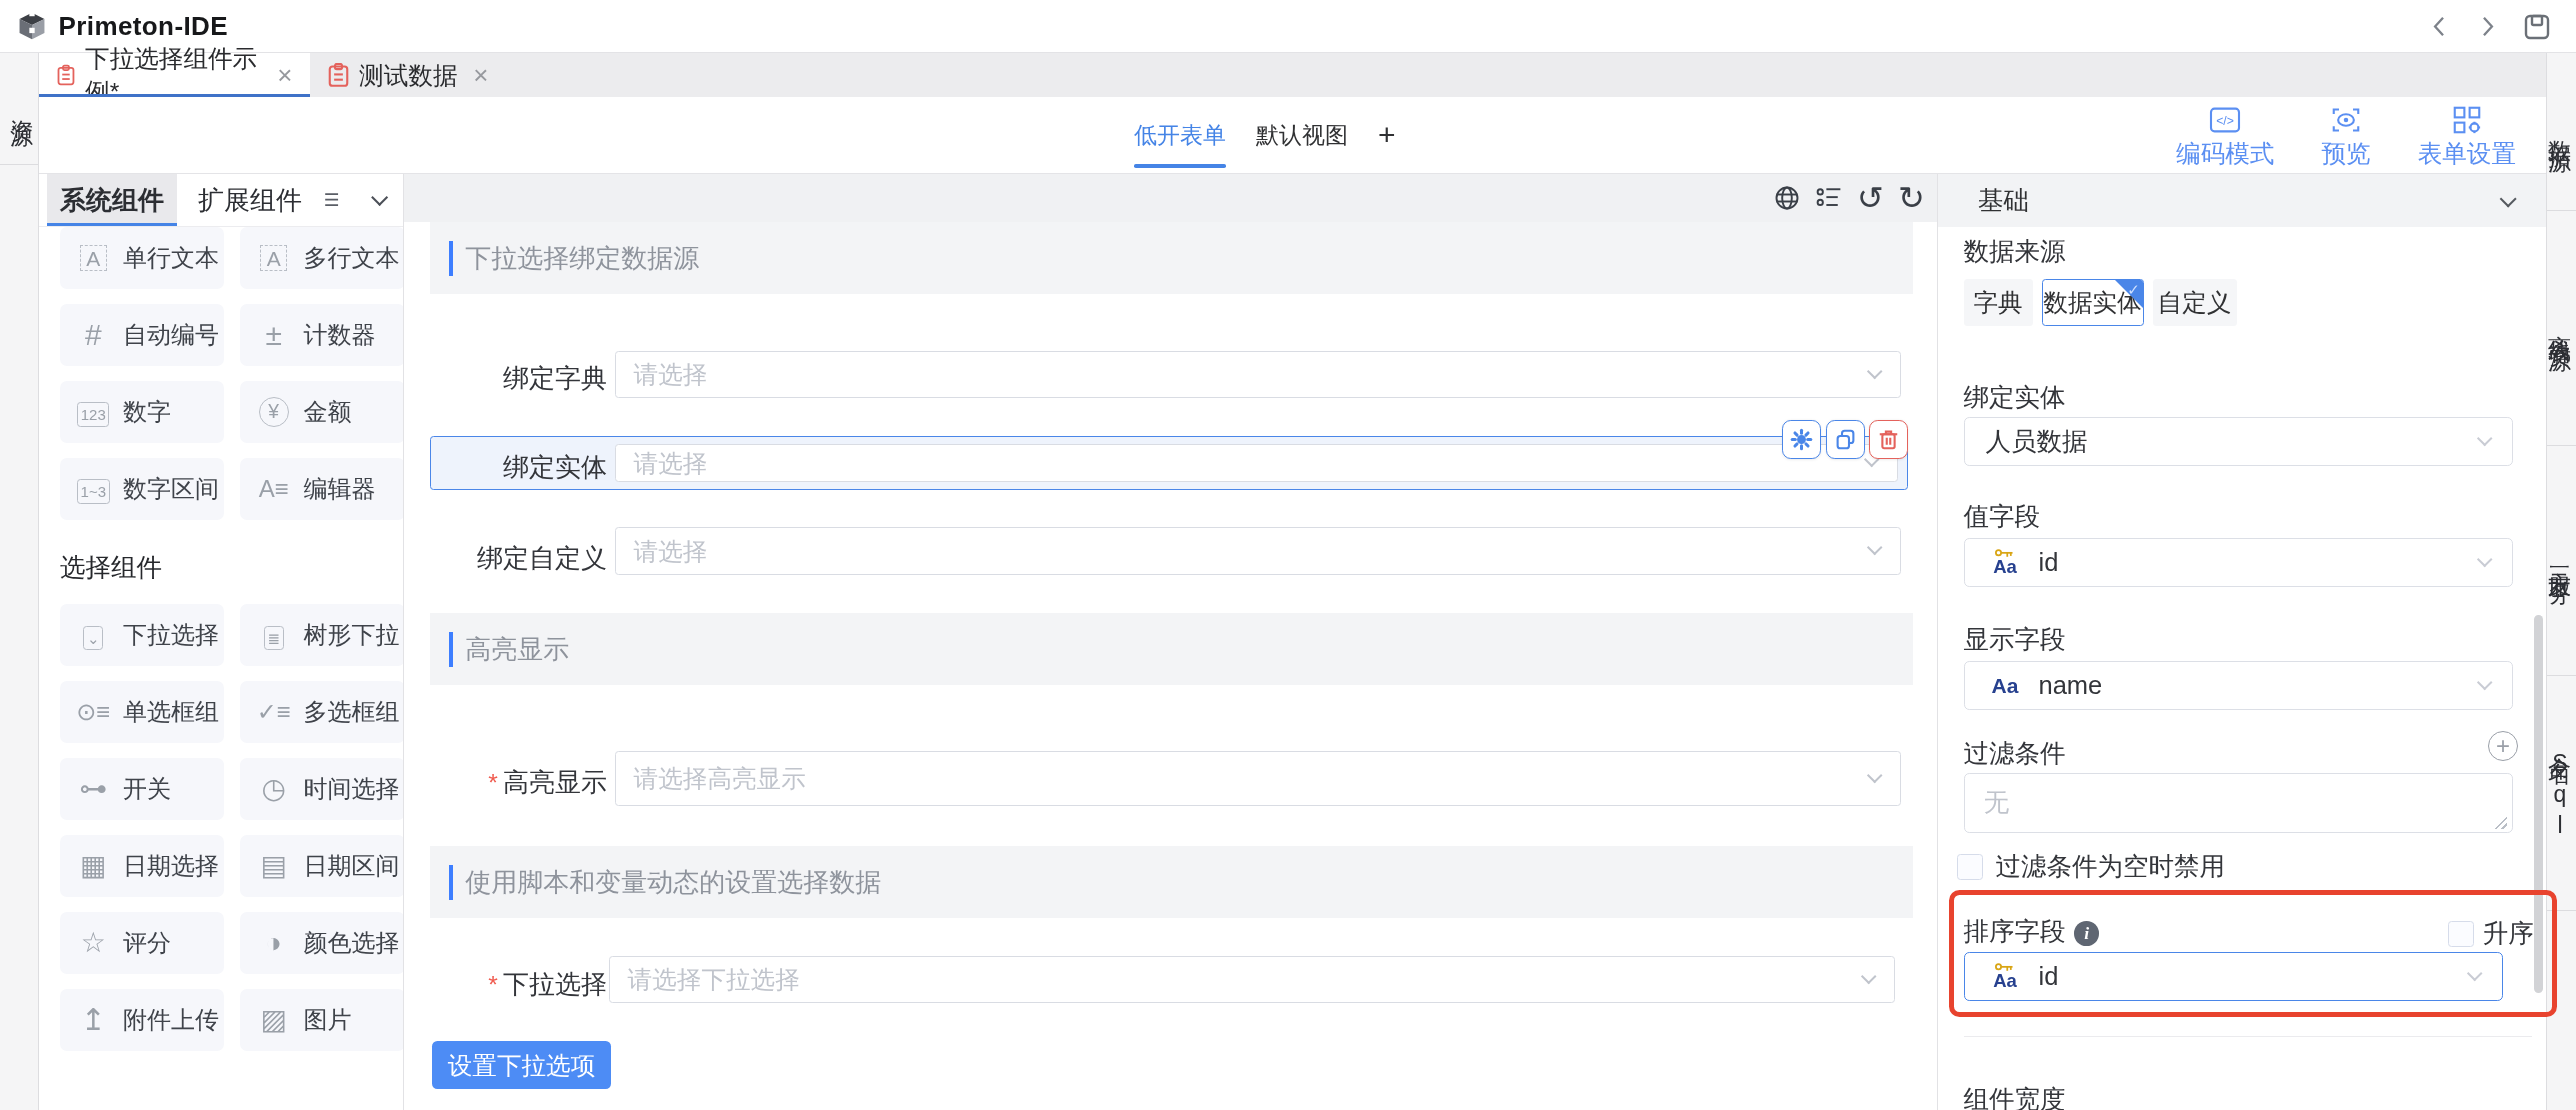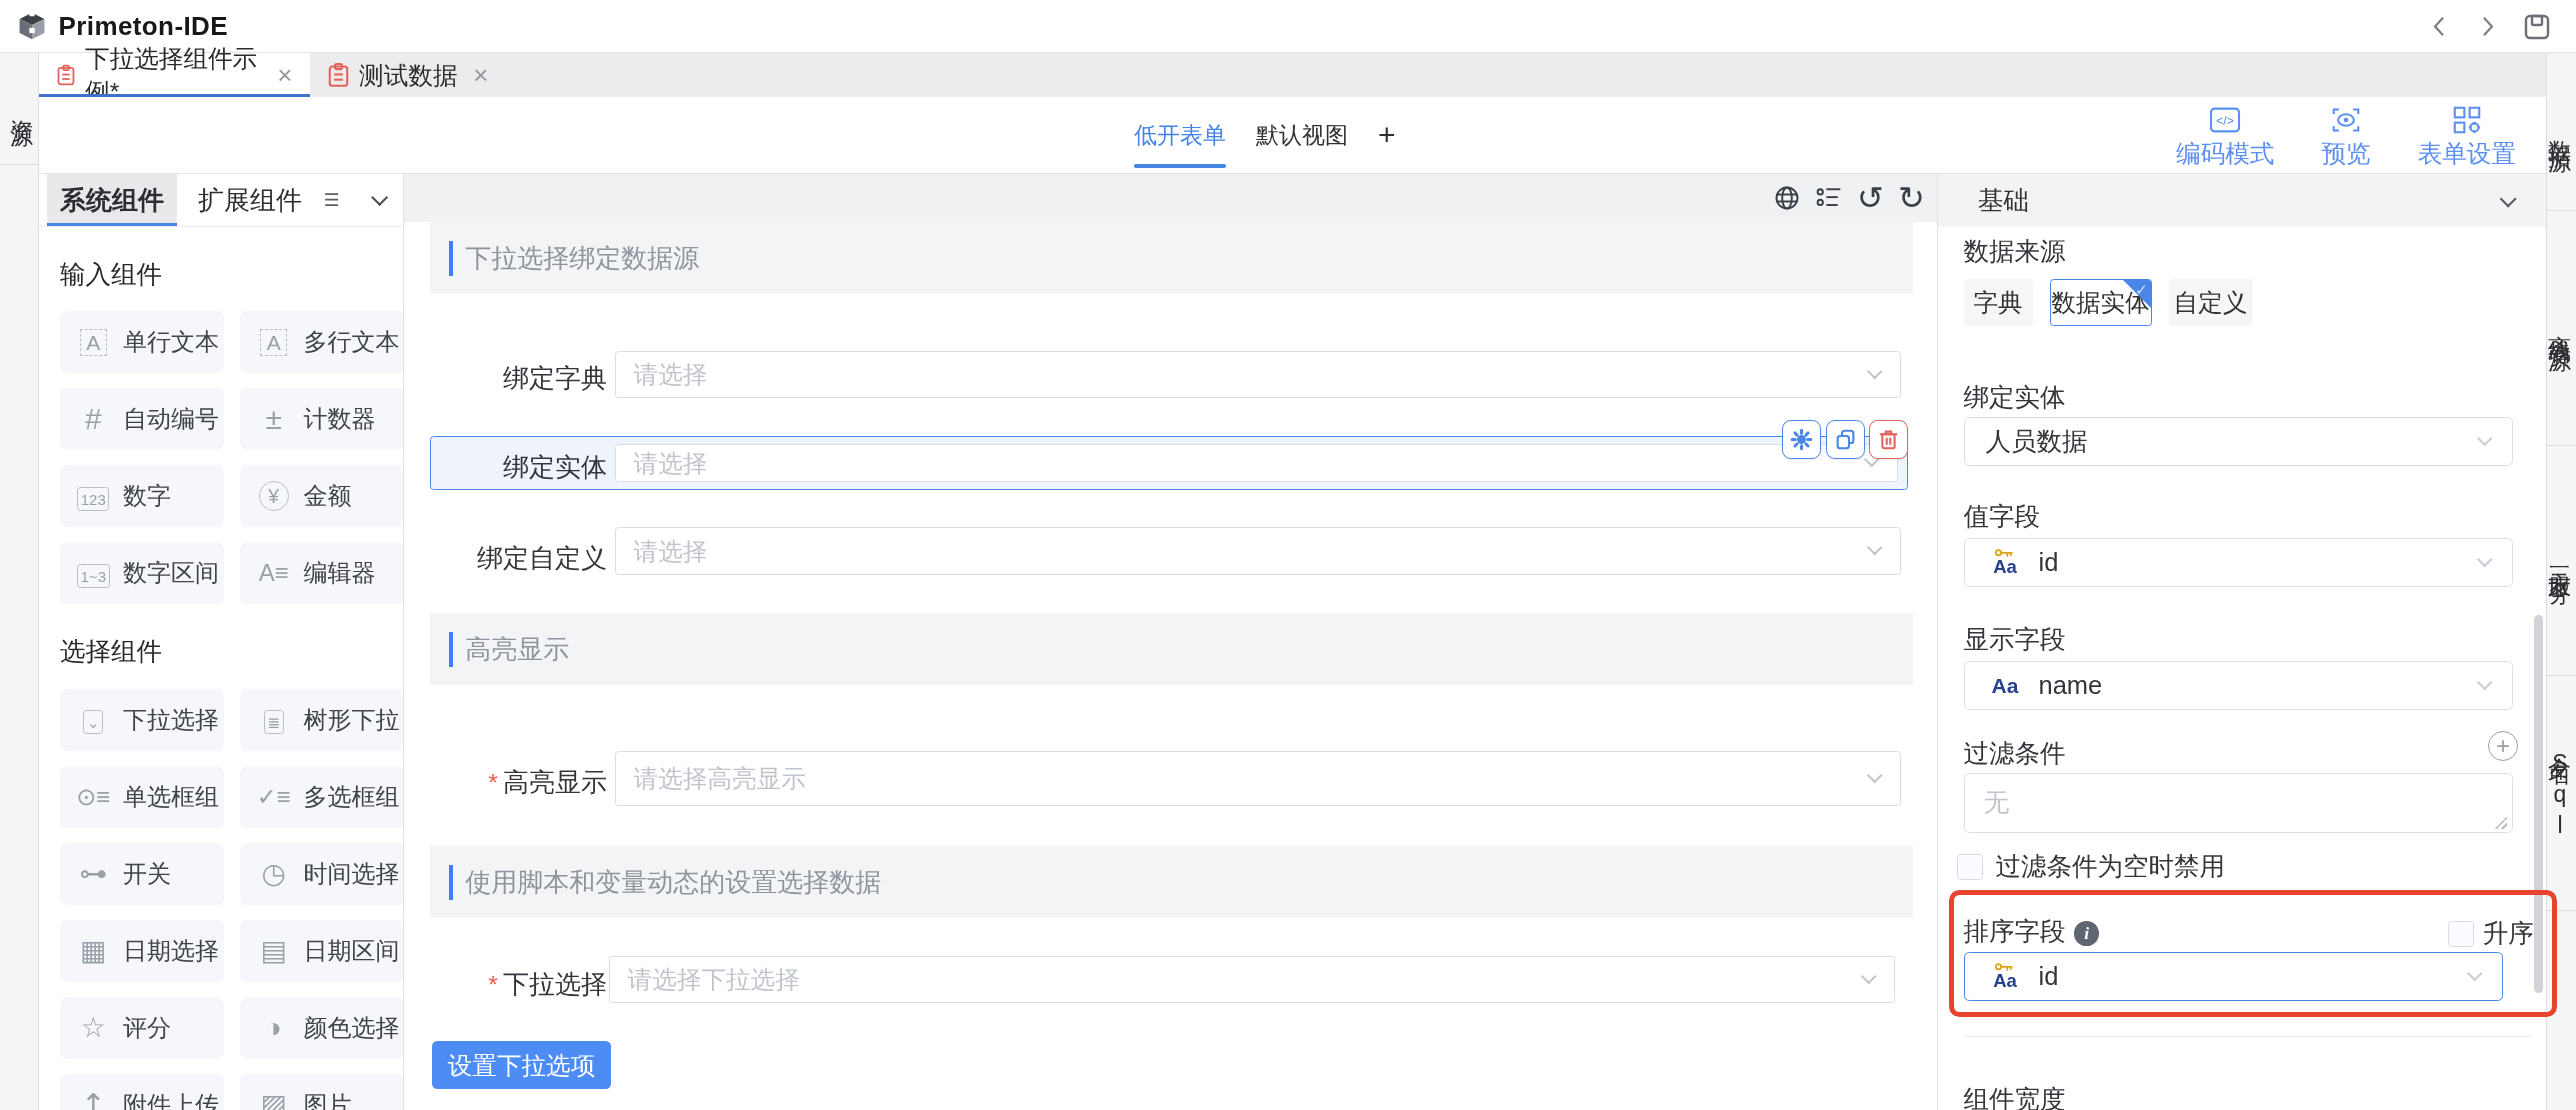--- a/index.html
+++ b/index.html
@@ -88,21 +88,21 @@
   
   .props { width:609px; background:#fff; border-left:0.9px solid #e2e2e5; position:relative; overflow:visible; }
   .props-header { height:53px; background:#f2f3f5; display:flex; align-items:center; padding:0 40px;
                   font-size:25.5px; color:#303133; font-weight:500; position:relative; }
   .props-header .chevd { position:absolute; right:32px; top:19.3px; width:12.3px; height:12.3px;
                   border-right:2.6px solid #55595f; border-bottom:2.6px solid #55595f; transform:rotate(45deg); }
   .plabel { position:absolute; left:25.5px; font-size:25.5px; color:#33353a; font-weight:500; }
   .pselect { position:absolute; left:25.5px; width:549px; height:49px; border:0.9px solid #dcdfe6; border-radius:5.3px;
              background:#fff; display:flex; align-items:center; padding:0 21px; font-size:25.5px; color:#33353a; gap:14px; }
   .pselect .chev { right:21px; border-color:#c9ccd4; }
-  .seg-row { position:absolute; left:25.5px; top:105px; display:flex; gap:17px; }
+  .seg-row { position:absolute; left:25.5px; top:105px; display:flex; gap:9px; }
   .seg { height:47px; display:flex; align-items:center; justify-content:center; font-size:24.6px;
          color:#303133; background:#f5f6f8; border-radius:3.5px; }
   .seg.sel-seg { background:#fff; border:1.8px solid #4a86e8; position:relative; overflow:hidden; }
   .seg-ribbon { position:absolute; top:0; right:0; width:0; height:0;
                 border-top:28px solid #4a86e8; border-left:28px solid transparent; }
   .seg-check { position:absolute; top:0.9px; right:2.6px; color:#cfe0ff; font-size:15px; }
   .aa-ic { font-size:18.5px; font-weight:bold; color:#27418f; line-height:1; display:flex; flex-direction:column; align-items:center; width:39px; }
   .checkbox { width:26px; height:26px; border:1.8px solid #d6dcea; background:#fbfcff; border-radius:3.5px; display:inline-block; }
   .plus-circle { position:absolute; right:28px; width:30px; height:30px; border:1.8px solid #9a9fa8; border-radius:50%;
                  color:#9a9fa8; font-size:24px; display:flex; align-items:center; justify-content:center; }
@@ -220,21 +220,20 @@
     <div class="content">
 
       <div class="components">
         <div class="ptabs">
           <div class="ptab active">系统组件</div>
           <div class="ptab">扩展组件</div>
           <div class="ptab-sort">☰</div>
           <div class="ptab-chev"></div>
         </div>
 
-        <div class="cgroup-title">输入组件</div>
         <div class="cgrid">
           <div class="ctile">
             <span class="cicon dashed"><span>A</span></span>
             <span class="clabel">单行文本</span>
           </div>
           <div class="ctile">
             <span class="cicon dashed"><span>A</span></span>
             <span class="clabel">多行文本</span>
           </div>
           <div class="ctile">

